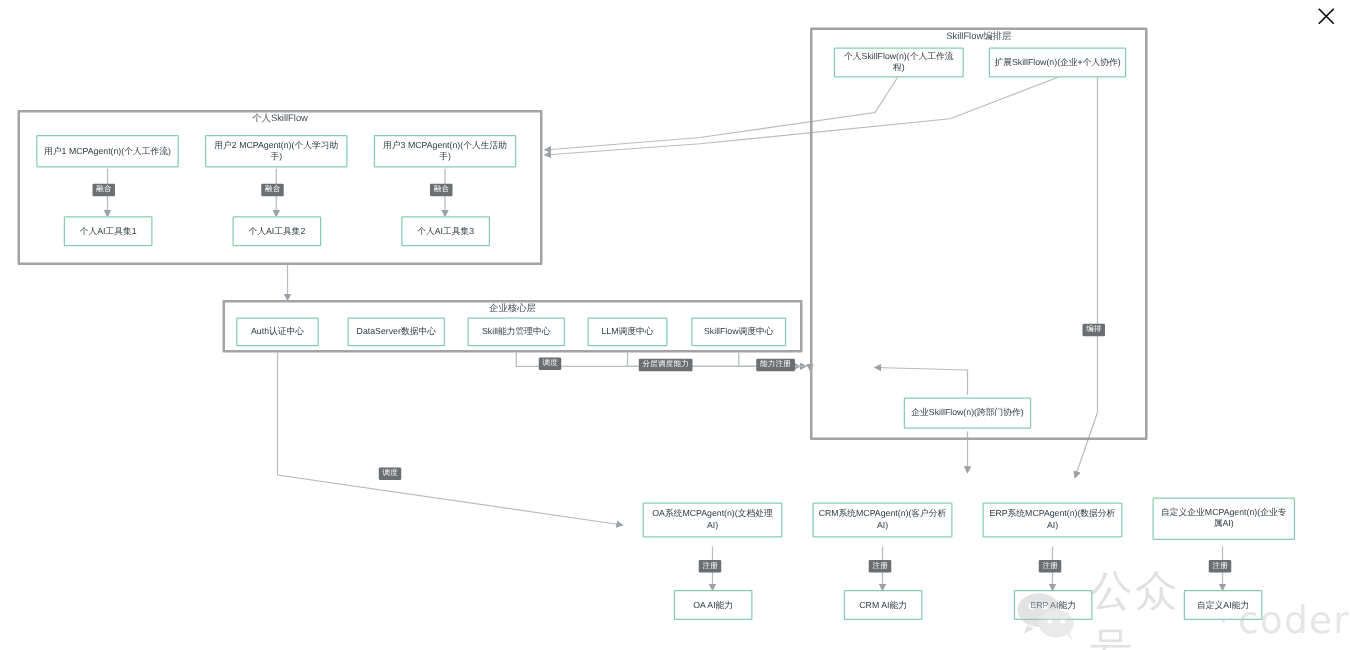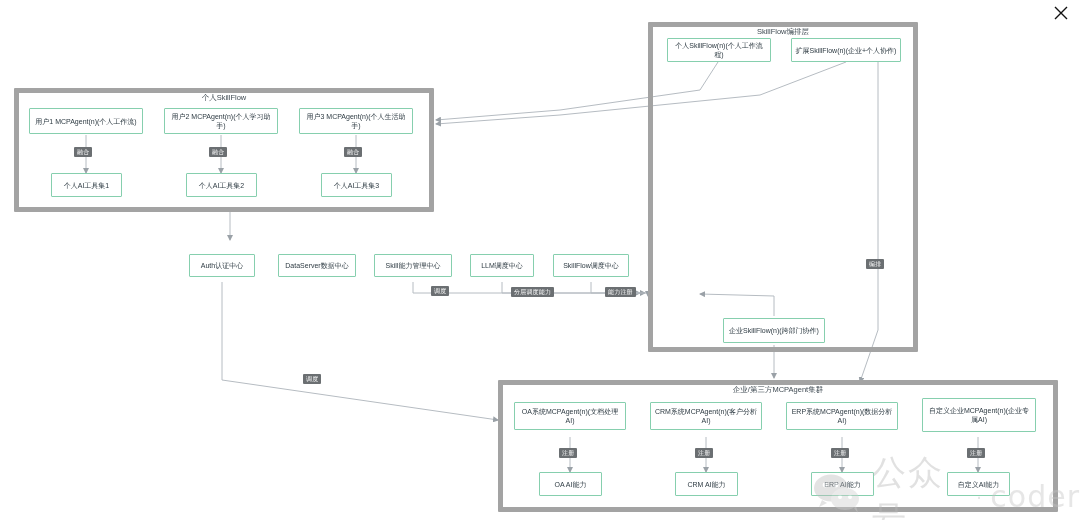--- a/index.html
+++ b/index.html
@@ -16,21 +16,21 @@
     background: #ffffff;
   }
   svg#wires {
     position: absolute;
     left: 0; top: 0;
     width: 1080px; height: 520px;
     pointer-events: none;
   }
   .group-box {
     position: absolute;
-    border: 5px solid #a3a3a3;
+    border: 2px solid #a3a3a3;
     background: rgba(255,255,255,0.0);
     border-radius: 1px;
   }
   .group-title {
     position: absolute;
     top: -1px;
     left: 0; right: 0;
     text-align: center;
     font-size: 7.5px;
     color: #3f4a52;
@@ -142,20 +142,23 @@
   <div class="node" style="left:299px; top:108px; width:114px; height:26px;">用户3 MCPAgent(n)(个人生活助手)</div>
 
   <div class="edge-label" style="left:74px; top:147px;">融合</div>
   <div class="edge-label" style="left:209px; top:147px;">融合</div>
   <div class="edge-label" style="left:344px; top:147px;">融合</div>
 
   <div class="node" style="left:51px; top:173px; width:71px; height:24px;">个人AI工具集1</div>
   <div class="node" style="left:186px; top:173px; width:71px; height:24px;">个人AI工具集2</div>
   <div class="node" style="left:321px; top:173px; width:71px; height:24px;">个人AI工具集3</div>
 
+  <div class="group-box" style="left:178px; top:240px; width:464px; height:42px;">
+    <div class="group-title">企业核心层</div>
+  </div>
 
   <div class="node" style="left:189px; top:254px; width:66px; height:23px;">Auth认证中心</div>
   <div class="node" style="left:278px; top:254px; width:78px; height:23px;">DataServer数据中心</div>
   <div class="node" style="left:374px; top:254px; width:78px; height:23px;">Skill能力管理中心</div>
   <div class="node" style="left:470px; top:254px; width:64px; height:23px;">LLM调度中心</div>
   <div class="node" style="left:553px; top:254px; width:76px; height:23px;">SkillFlow调度中心</div>
 
   <div class="edge-label" style="left:431px; top:286px;">调度</div>
   <div class="edge-label" style="left:511px; top:287px;">分层调度能力</div>
   <div class="edge-label" style="left:605px; top:287px;">能力注册</div>
@@ -163,23 +166,20 @@
   <div class="edge-label" style="left:866px; top:259px;">编排</div>
 
   <div class="group-box" style="left:648px; top:22px; width:270px; height:330px;">
     <div class="group-title">SkillFlow编排层</div>
   </div>
 
   <div class="node" style="left:667px; top:38px; width:104px; height:24px;">个人SkillFlow(n)(个人工作流程)</div>
   <div class="node" style="left:791px; top:38px; width:110px; height:24px;">扩展SkillFlow(n)(企业+个人协作)</div>
   <div class="node" style="left:723px; top:318px; width:102px; height:25px;">企业SkillFlow(n)(跨部门协作)</div>
 
-  <div class="group-box" style="left:498px; top:380px; width:560px; height:132px;">
-    <div class="group-title">企业/第三方MCPAgent集群</div>
-  </div>
 
   <div class="node" style="left:514px; top:402px; width:112px; height:28px;">OA系统MCPAgent(n)(文档处理AI)</div>
   <div class="node" style="left:650px; top:402px; width:112px; height:28px;">CRM系统MCPAgent(n)(客户分析AI)</div>
   <div class="node" style="left:786px; top:402px; width:112px; height:28px;">ERP系统MCPAgent(n)(数据分析AI)</div>
   <div class="node" style="left:922px; top:398px; width:114px; height:34px;">自定义企业MCPAgent(n)(企业专属AI)</div>
 
   <div class="edge-label" style="left:559px; top:448px;">注册</div>
   <div class="edge-label" style="left:695px; top:448px;">注册</div>
   <div class="edge-label" style="left:831px; top:448px;">注册</div>
   <div class="edge-label" style="left:967px; top:448px;">注册</div>

